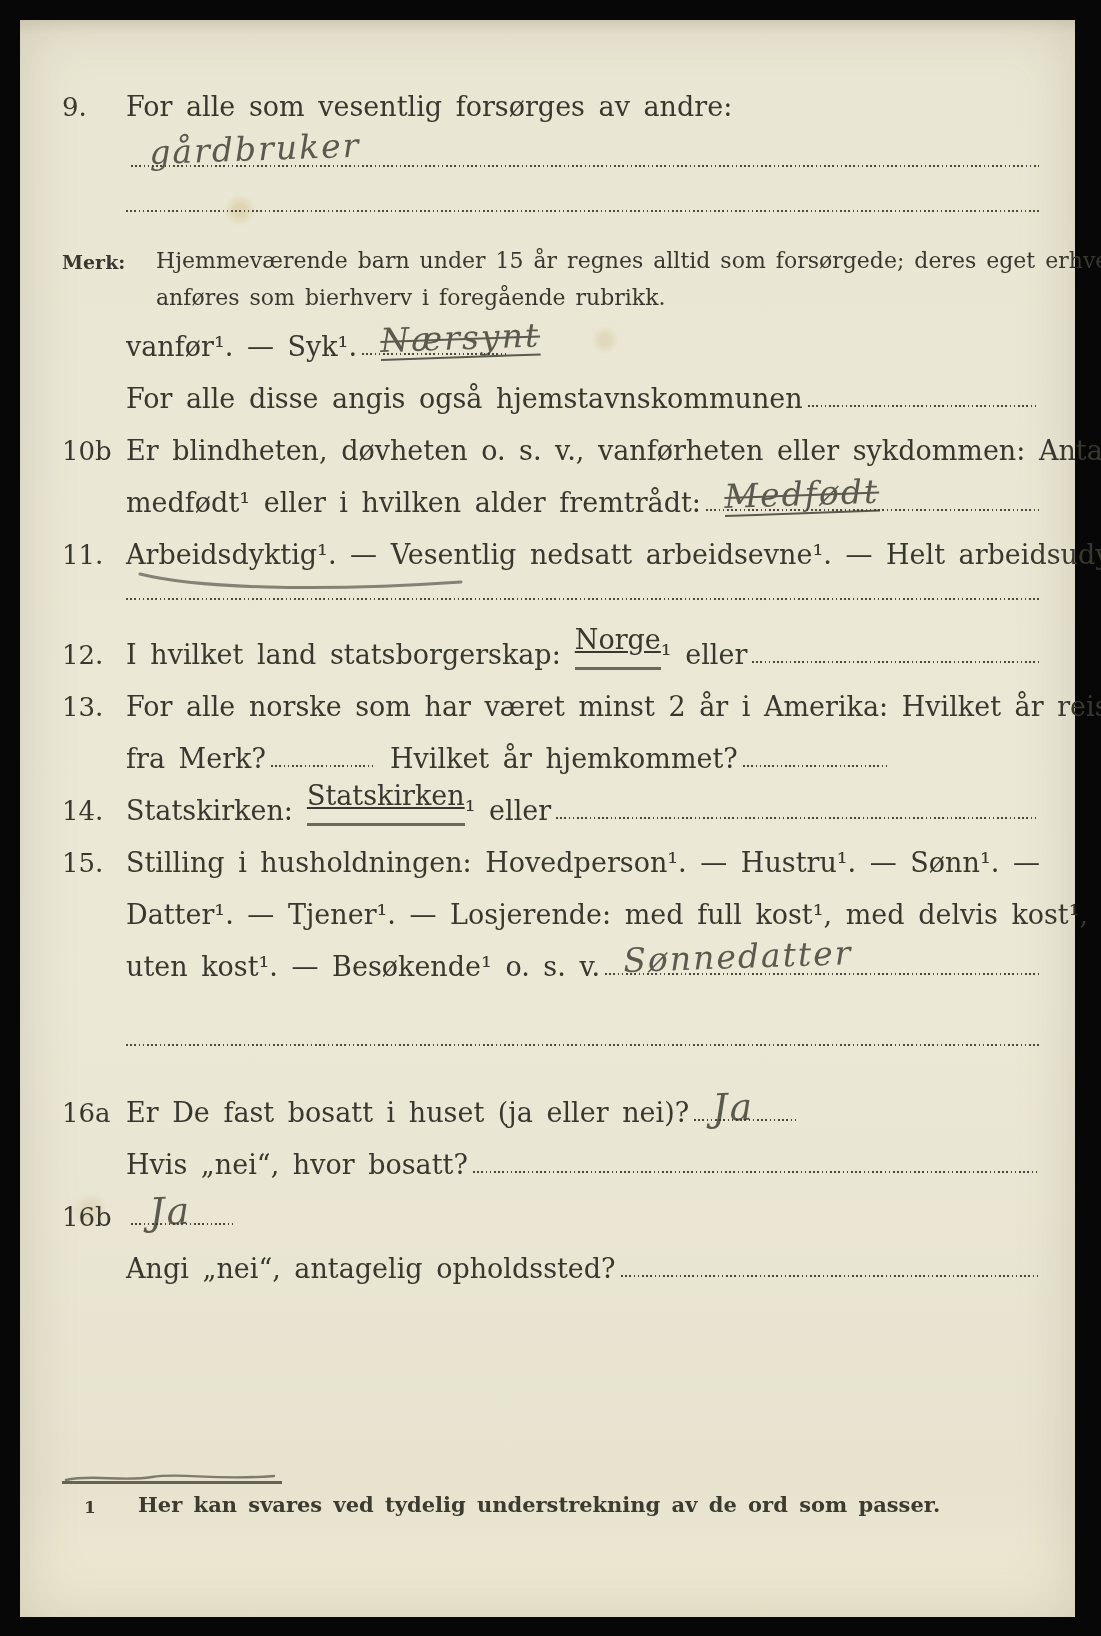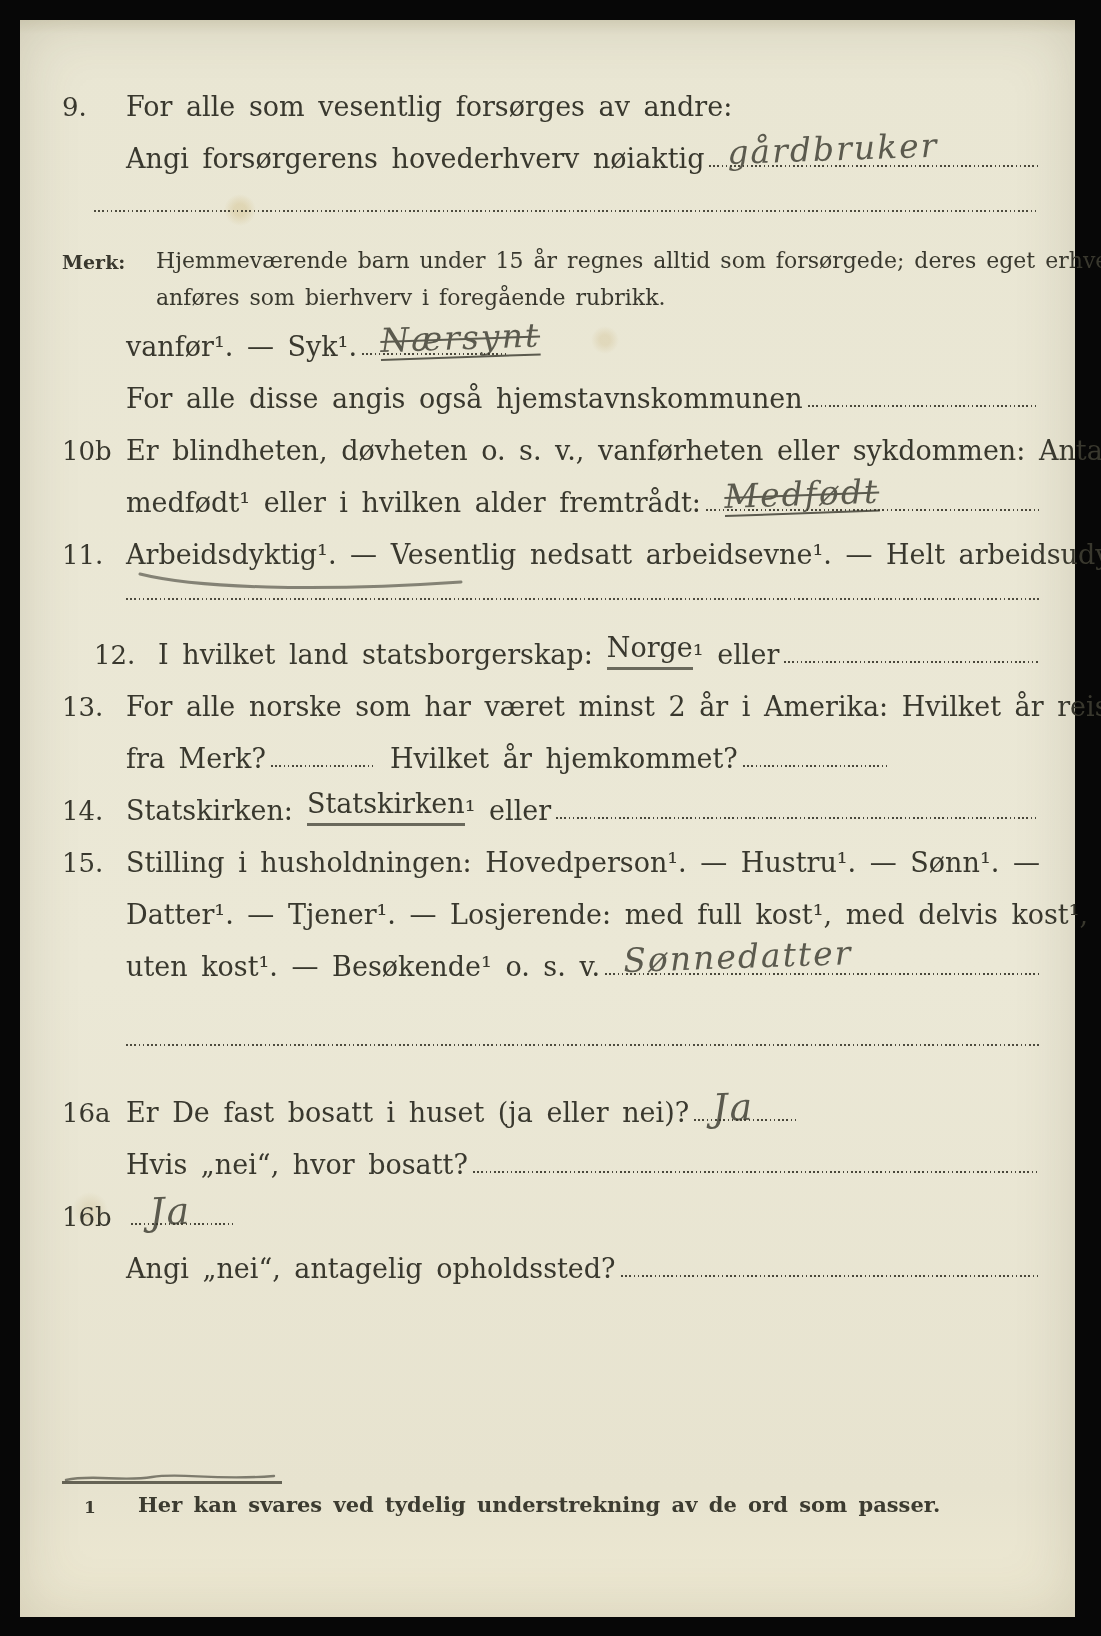--- a/index.html
+++ b/index.html
@@ -81,38 +81,39 @@
     transform-origin:left bottom;
   }
   .hw.struck{
     text-decoration:line-through underline;
     text-decoration-thickness:2px;
     text-underline-offset:7px;
   }
   .hw.big{ font-size:38px; bottom:-2px; }
   .pencil-underline{
     border-bottom:3px solid #6a695c;
-    padding-bottom:4px;
+    padding-bottom:12px;
+    text-decoration:underline;
   }
   .merk{ margin-top:14px; }
   .merk .mline{
     display:flex;
     align-items:flex-end;
     height:37px;
     font-size:22px;
     word-spacing:3px;
     white-space:nowrap;
   }
   .merk .mlabel{
     flex:0 0 94px;
     font-weight:bold;
     font-size:19px;
   }
   .merk .indent{ flex:0 0 94px; }
-  .mt8{ margin-top:8px;margin-left:32px; }
+  .mt8{ margin-top:8px; }
   .mt14{ margin-top:14px; }
   .mt20{ margin-top:20px;justify-content:space-between; }
   .mt34{ margin-top:34px; }
   .pencil-swoosh{
     position:absolute;
     left:10px; bottom:16px;
   }
   .footnote{
     position:absolute;
     left:42px; right:36px;
@@ -150,21 +151,20 @@
 <body>
 
 <div class="paper">
 
   <div class="line">
     <span class="num">9.</span>
     <span class="txt">For alle som vesentlig forsørges av andre:</span>
   </div>
   <div class="line">
     <span class="num"></span>
-    <span class="txt">Angi forsørgerens hovederhverv nøiaktig</span>
     <span class="fill">
       <span class="hw">gårdbruker</span>
     </span>
   </div>
 
   <div class="rule-row mt8"></div>
 
   <div class="merk">
     <div class="mline">
       <span class="mlabel">Merk:</span>

